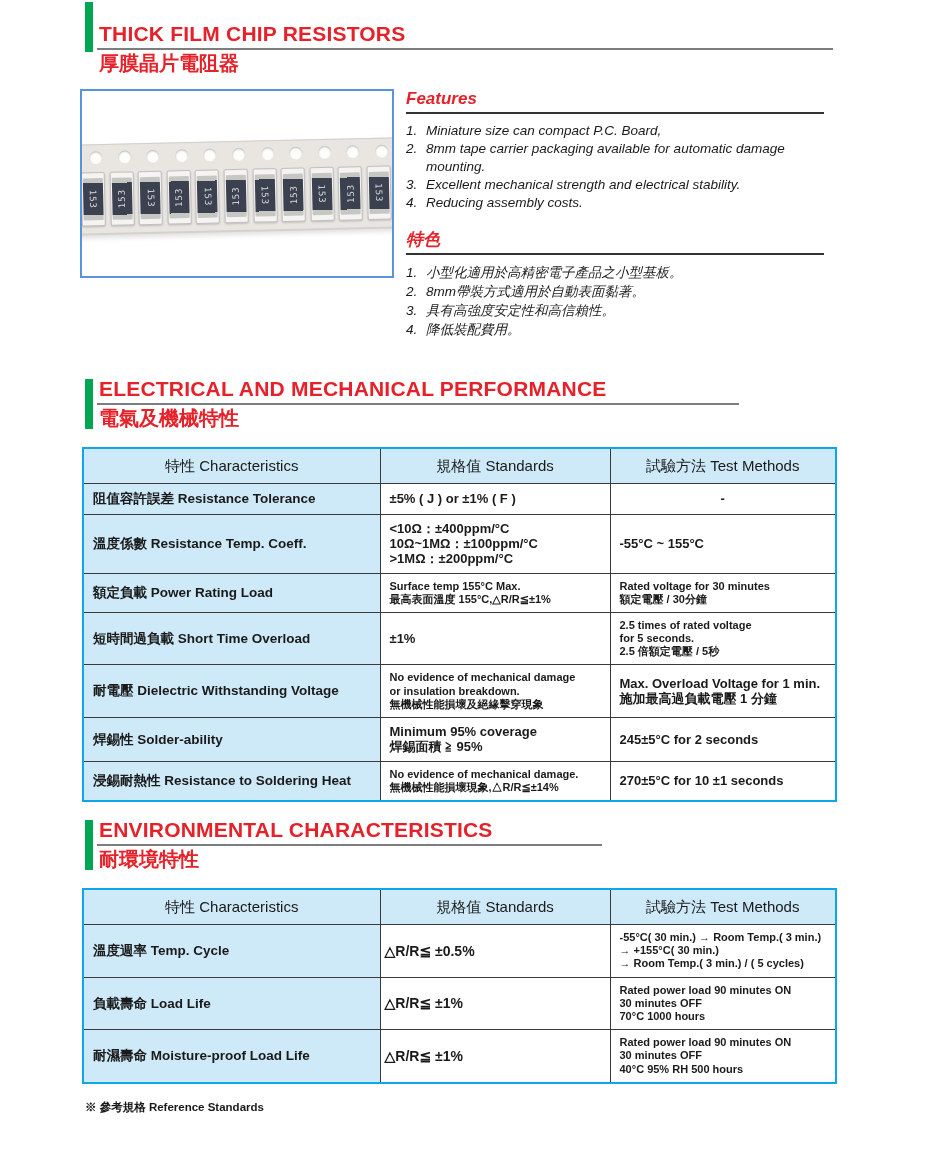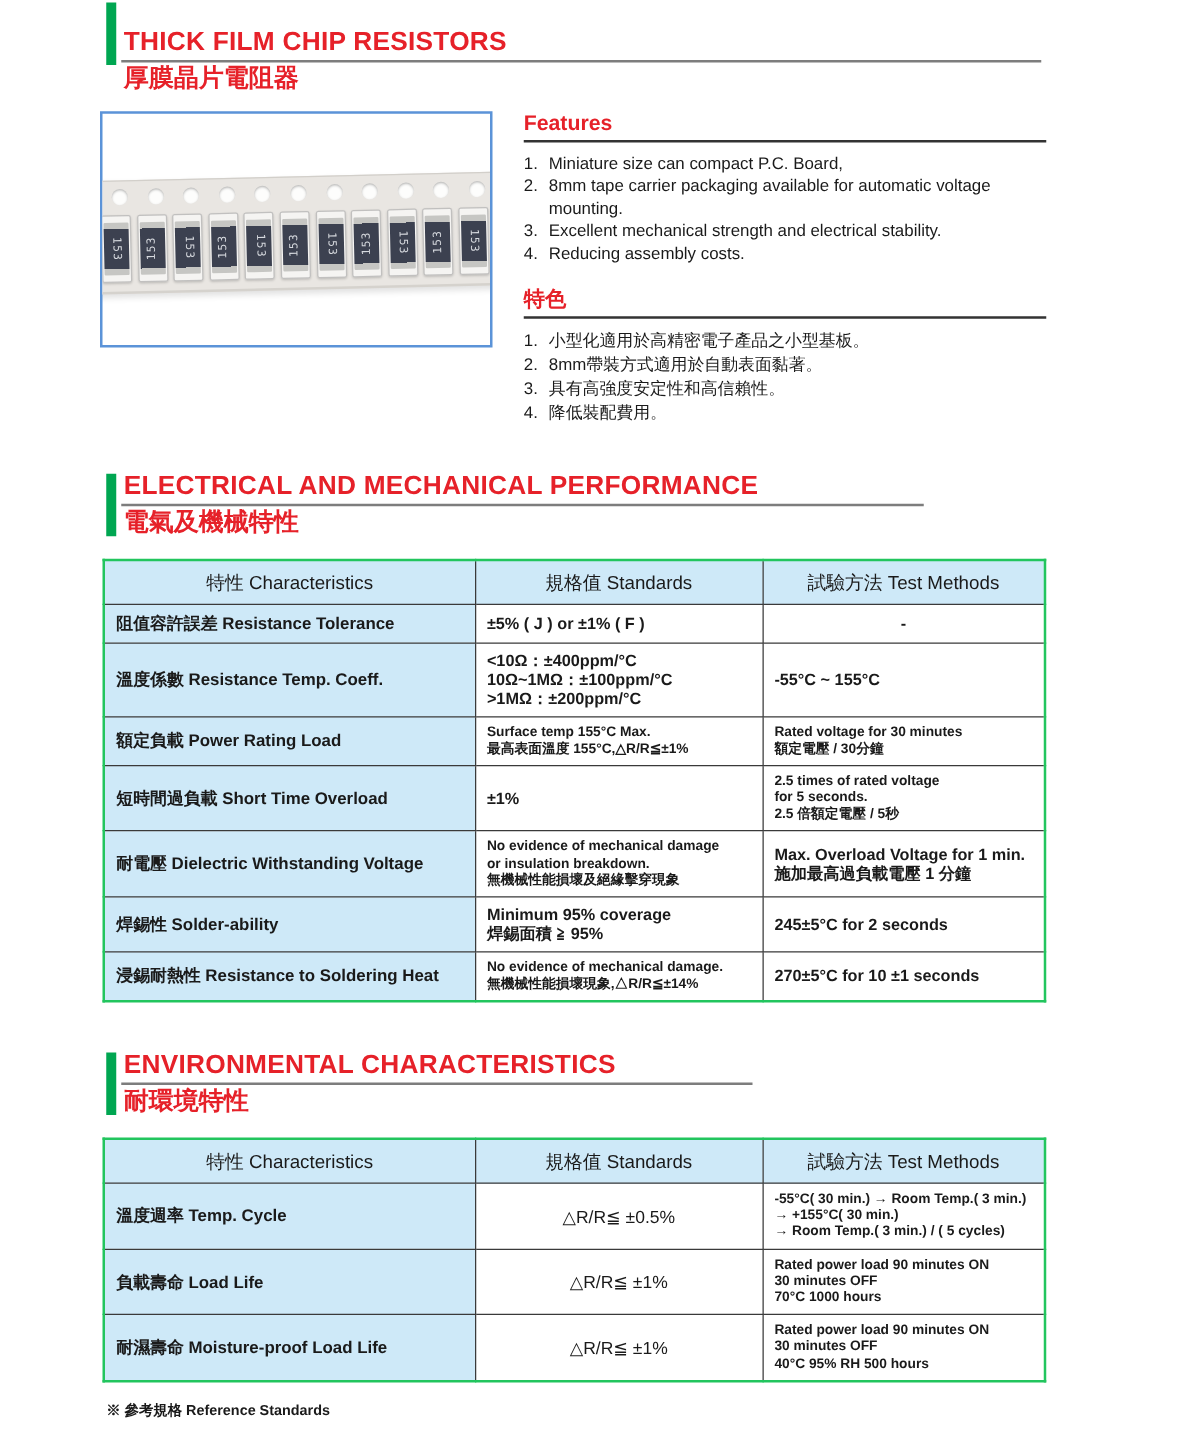--- a/index.html
+++ b/index.html
@@ -17,21 +17,21 @@
   .sec .bar { position:absolute; left:0; top:2px; width:8px; height:50px; background:#00A651; }
   .sec .en { font-size:21px; font-weight:bold; color:#E62129; letter-spacing:0.2px; line-height:24px; }
   .sec .rule { height:2px; background:#7d7d7d; margin:2px 0 3px -2px; }
   .sec .zh { font-size:20px; font-weight:bold; color:#E62129; line-height:21px; }
   .rule-1 { width:736px; }
   .rule-2 { width:642px; }
   .rule-3 { width:505px; }
 
   .sec-top { padding-top:22px; }
   .sec-2 { margin-top:38px; }
-  .sec-3 { margin-top:38px; }
+  .sec-3 { margin-top:16px; }
 
   
   .media-row { display:flex; margin-top:15px; }
   .photo-frame {
     margin-left:80px;
     width:310px; height:185px;
     border:2px solid #5B93D8;
     background:#ffffff;
     position:relative; overflow:hidden;
     flex:none;
@@ -63,52 +63,52 @@
     display:flex; align-items:center; justify-content:center;
   }
   .chip-label {
     font-family:"DejaVu Sans Mono", monospace;
     font-size:9px; color:#d6d9de; letter-spacing:1px;
     transform:rotate(90deg);
     white-space:nowrap;
   }
   .chip-label.flip { transform:rotate(-90deg); }
 
-  .features-col { margin-left:25px; width:420px; }
+  .features-col { margin-left:12px; width:420px;font-style:italic; }
   .feat-heading { font-size:17px; font-weight:bold; color:#E62129; line-height:20px; }
   .feat-rule { height:2px; background:#333; width:418px; margin:3px 0 8px 0; }
   .feat-list { margin:0; }
   .feat-item { display:flex; font-size:13.5px; line-height:18px; }
   .feat-item .num { flex:none; width:20px; }
   .feat-item .txt { flex:1; }
   .zh-block { margin-top:18px; }
   .feat-item.zh-item { font-size:13.5px; line-height:19px; }
 
   
   .tbl {
     border-collapse:collapse; table-layout:fixed;
     width:753px; margin-left:82px; margin-top:18px;
-    border:2px solid #22c55e;
+    border:2px solid #0ea5e9;
   }
   .tbl th, .tbl td { border:1px solid #3a3a3a; vertical-align:middle;font-weight:bold; }
   .tbl th {
     background:#cee9f8; font-weight:normal; font-size:15px;
     height:34px; text-align:center; padding:0 4px;
   }
   .tbl td.name {
     background:#cee9f8; font-size:13.5px; padding:7px 4px 7px 9px;
     white-space:pre-line; line-height:1.15;
   }
   .tbl td.std, .tbl td.mth {
     font-size:13px; padding:6px 4px 6px 9px;
     white-space:pre-line; line-height:1.18;
   }
   .tbl td.small { font-size:11px; line-height:1.2; }
   .tbl td.center { text-align:center; padding-left:4px; }
-  .tbl td.bold-center { text-align:center; font-weight:normal; font-size:14px; padding-left:4px;margin-top:16px; }
+  .tbl td.bold-center { text-align:left; font-weight:bold; font-size:14px; padding-left:4px;margin-top:16px; }
   .tbl td.pad-more { padding-left:16px; }
   col.c1 { width:297px; } col.c2 { width:230px; } col.c3 { width:226px; }
 
   
   .footer-refs { margin:16px 0 0 85px; font-size:11.5px; line-height:15px; }
   .footer-refs .ref-head { font-weight:bold; }
 </style>
 </head>
 <body>
 
@@ -194,21 +194,21 @@
   <div class="features-col">
     <div class="feat-heading">Features</div>
     <div class="feat-rule"></div>
     <div class="feat-list">
       <div class="feat-item">
         <span class="num">1.</span>
         <span class="txt">Miniature size can compact P.C. Board,</span>
       </div>
       <div class="feat-item">
         <span class="num">2.</span>
-        <span class="txt">8mm tape carrier packaging available for automatic voltage mounting.</span>
+        <span class="txt">8mm tape carrier packaging available for automatic damage mounting.</span>
       </div>
       <div class="feat-item">
         <span class="num">3.</span>
         <span class="txt">Excellent mechanical strength and electrical stability.</span>
       </div>
       <div class="feat-item">
         <span class="num">4.</span>
         <span class="txt">Reducing assembly costs.</span>
       </div>
     </div>

